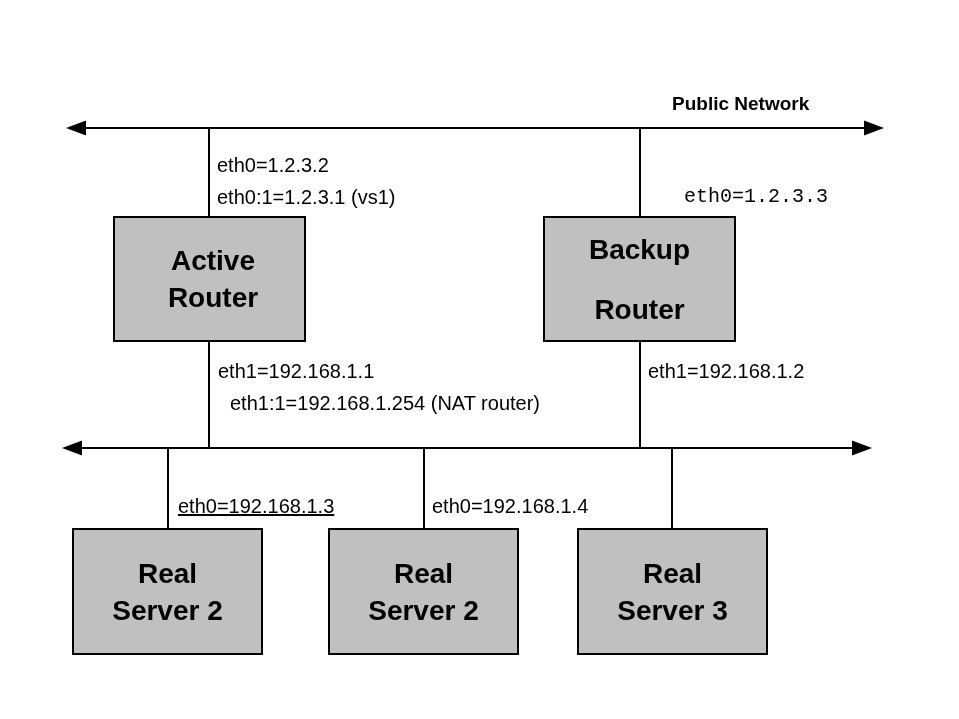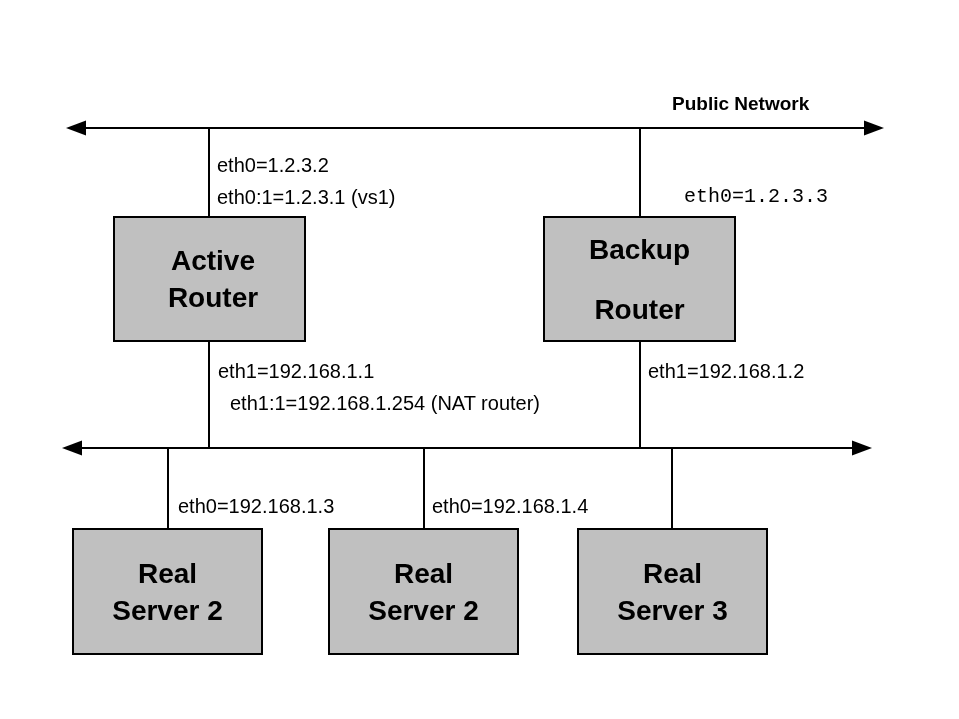--- a/index.html
+++ b/index.html
@@ -72,21 +72,21 @@
   <div class="netlabel" style="left:672px; top:92px;">Public Network</div>
 
   <div class="iface" style="left:217px; top:154px;">eth0=1.2.3.2</div>
   <div class="iface" style="left:217px; top:186px;">eth0:1=1.2.3.1 (vs1)</div>
   <div class="iface" style="left:684px; top:186px;font-family:Liberation Mono, monospace;">eth0=1.2.3.3</div>
 
   <div class="iface" style="left:218px; top:360px;text-align:center;">eth1=192.168.1.1</div>
   <div class="iface" style="left:218px; top:392px;margin-left:12px;">eth1:1=192.168.1.254 (NAT router)</div>
   <div class="iface" style="left:648px; top:360px;">eth1=192.168.1.2</div>
 
-  <div class="iface" style="left:178px; top:495px;">eth0=192.168.1.3</div>
+  <div class="iface" style="left:178px; top:495px;text-decoration:underline;">eth0=192.168.1.3</div>
   <div class="iface" style="left:432px; top:495px;">eth0=192.168.1.4</div>
 
   <div class="node" style="left:113px; top:216px; width:193px; height:126px;padding-left:7px;">
     <span>Active</span>
     <span>Router</span>
   </div>
   <div class="node" style="left:543px; top:216px; width:193px; height:126px;gap:23px;">
     <span>Backup</span>
     <span>Router</span>
   </div>

